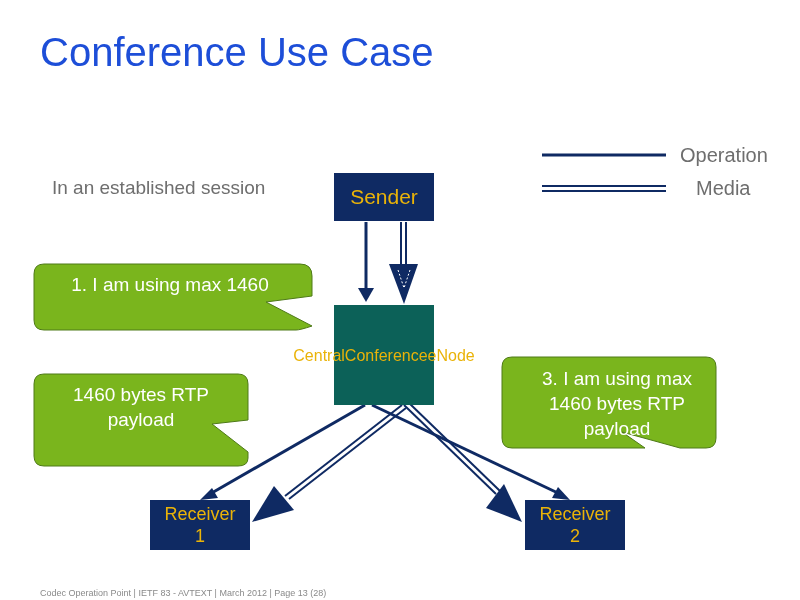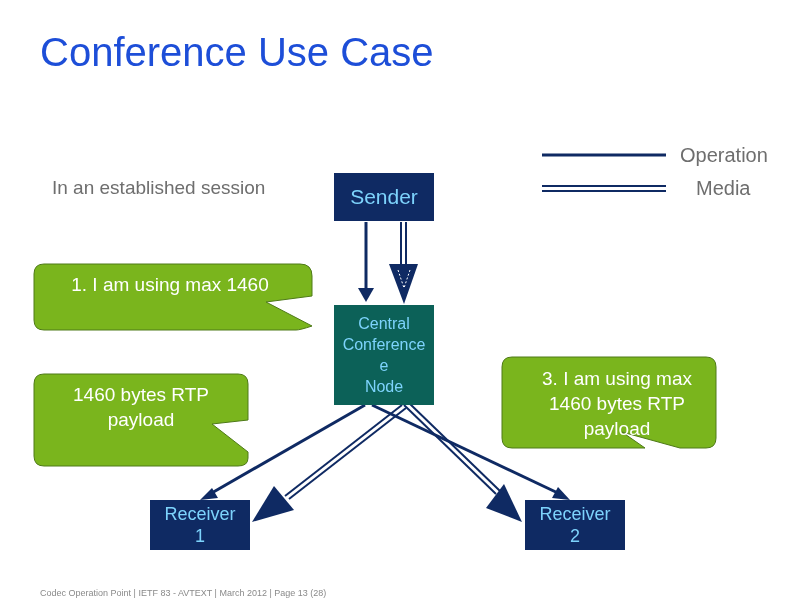--- a/index.html
+++ b/index.html
@@ -1,21 +1,21 @@
 <!DOCTYPE html>
 <html><head>
 <meta charset="utf-8">
 <style>
   html, body { margin:0; padding:0; }
   body { width:800px; height:600px; background:#ffffff; position:relative; overflow:hidden;
          font-family:"Liberation Sans", sans-serif; }
   .title { position:absolute; left:40px; top:30px; font-size:40px; line-height:44px; color:#1d4ed8; }
   .subtitle { position:absolute; left:44px; top:177px; font-size:19px; color:#6e6e6e;margin-left:8px; }
   .legend-label { position:absolute; font-size:20px; color:#6e6e6e; }
-  .node { position:absolute; color:#7dd3fc; text-align:center; display:flex; align-items:center; justify-content:center; }
+  .node { position:absolute; color:#eab308; text-align:center; display:flex; align-items:center; justify-content:center; }
   .node.dark { background:#0f2a63; }
   .node.teal { background:#0c6158; }
   .bubble-text { position:absolute; color:#fff; text-align:center; font-size:19px; line-height:25px; }
   .footer { position:absolute; left:40px; top:588px; font-size:9px; color:#8a8a8a; }
   svg.diagram { position:absolute; left:0; top:0; }
 </style>
 </head>
 <body>
 
 <div class="title">
@@ -71,21 +71,21 @@
   </g>
 </svg>
 
 <div class="legend-label" style="left:680px;top:144px;">Operation</div>
 <div class="legend-label" style="left:696px;top:177px;">Media</div>
 
 <div class="node dark" style="left:334px;top:173px;width:100px;height:48px;font-size:21px;">
   <span>Sender</span>
 </div>
 
-<div class="node teal" style="left:334px;top:305px;width:100px;height:100px;font-size:16px;line-height:21px;flex-direction:column;">
+<div class="node teal" style="left:334px;top:305px;width:100px;height:100px;font-size:16px;line-height:21px;">
   <span>Central</span>
   <span>Conference</span>
   <span>e</span>
   <span>Node</span>
 </div>
 
 <div class="node dark" style="left:150px;top:500px;width:100px;height:50px;font-size:18px;line-height:22px;flex-direction:column;">
   <span>Receiver</span>
   <span>1</span>
 </div>

